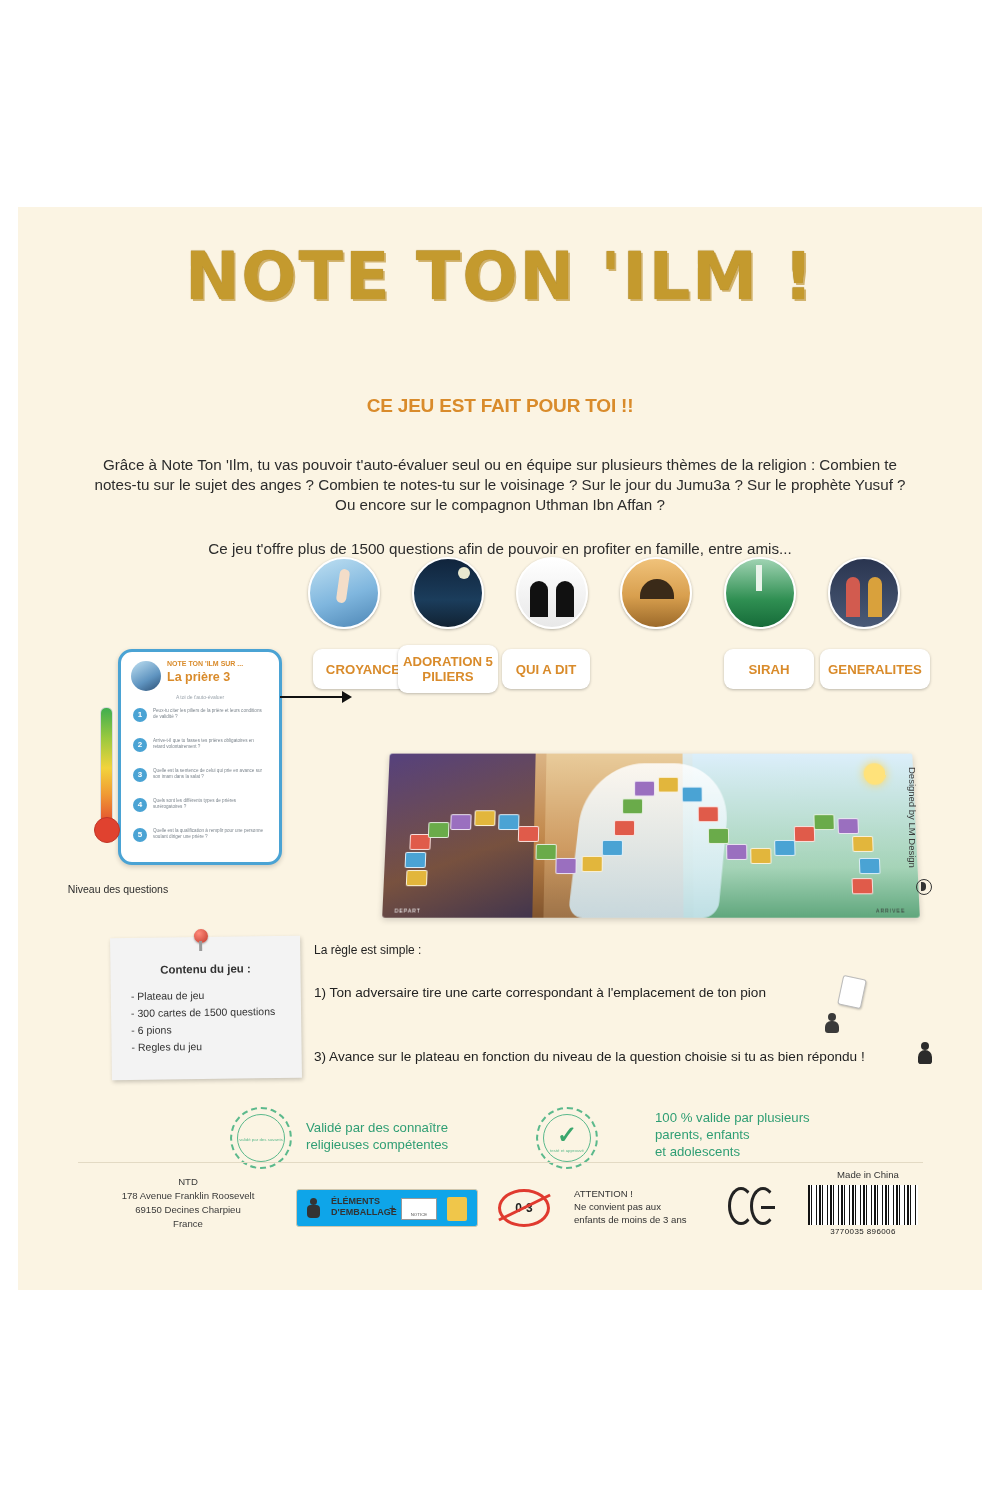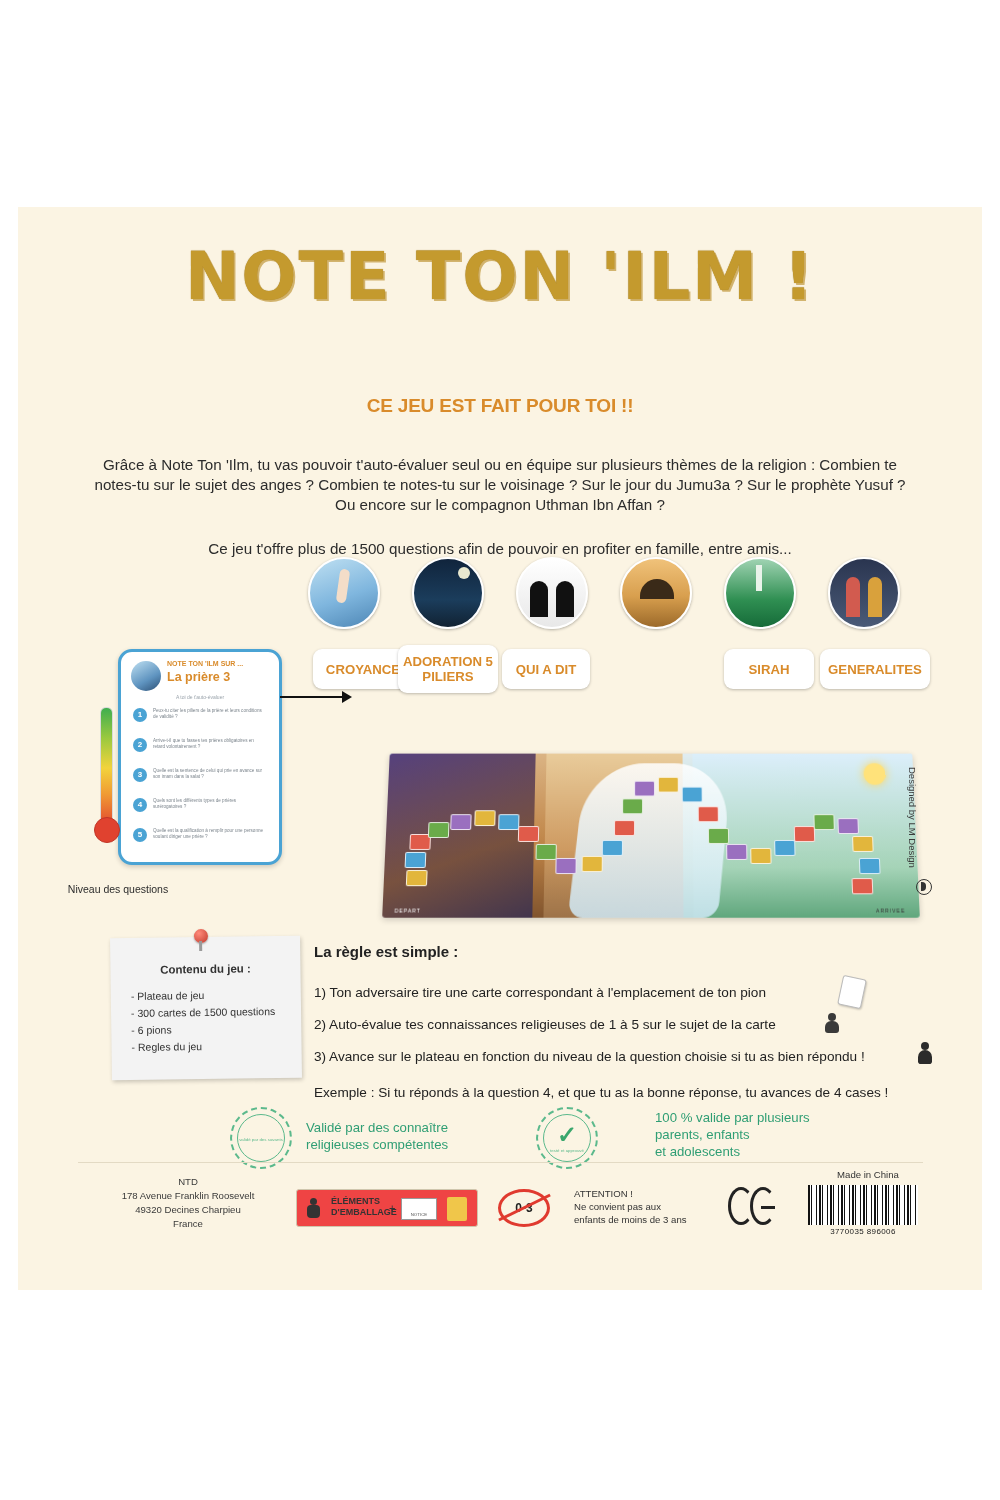--- a/index.html
+++ b/index.html
@@ -268,21 +268,21 @@
     position: absolute; left: 0; top: 26px; width: 190px; text-align: center;
     font-size: 11.5px; color: #333; font-weight: bold;
   }
   .contenu-list {
     position: absolute; left: 20px; top: 50px; width: 170px;
     font-size: 10.5px; color: #333; line-height: 17px;
   }
 
   
   .rule-title {
-    position: absolute; left: 296px; top: 736px; font-size: 15px; font-weight: bold; color: #222;
+    position: absolute; left: 296px; top: 736px; font-size: 12px; font-weight: normal; color: #222;
   }
   .rule {
     position: absolute; left: 296px; width: 620px; font-size: 13.6px; color: #222;
   }
   .rule.r1 { top: 778px; }
   .rule.r2 { top: 810px; }
   .rule.r3 { top: 842px; }
   .rule.ex { top: 878px; }
 
   .icon-card {
@@ -325,21 +325,21 @@
   
   .footer-line {
     position: absolute; left: 60px; top: 955px; width: 845px; height: 1px; background: #e3dac4;
   }
   .addr {
     position: absolute; left: 70px; top: 968px; width: 200px; text-align: center;
     font-size: 9.6px; color: #3a3a3a; line-height: 14px;
   }
   .pack-box {
     position: absolute; left: 278px; top: 982px; width: 180px; height: 36px;
-    border: 1px solid #cfc6ad; border-radius: 3px; background: #ef4444; text-decoration: underline;
+    border: 1px solid #cfc6ad; border-radius: 3px; background: #0ea5e9; text-decoration: underline;
   }
   .pack-txt {
     position: absolute; left: 34px; top: 6px; font-size: 9px; color: #333; font-weight: bold; line-height: 11px;
   }
   .pack-plus { position: absolute; left: 92px; top: 12px; font-size: 11px; color:#333;}
   .pack-notice { position: absolute; left: 104px; top: 8px; width: 36px; height: 22px; border:1px solid #999; background:#fff; font-size:4.4px; color:#555; text-align:center; padding-top:13px; box-sizing:border-box;}
   .pack-bin { position:absolute; left: 150px; top: 7px; width: 20px; height: 24px; background:#f0c64a; border-radius:2px; }
   .pack-man { position:absolute; left: 8px; top: 8px; width: 18px; height: 22px;}
   .pack-man .mh{position:absolute; left:5px; top:0; width:7px; height:7px; border-radius:50%; background:#333;}
   .pack-man .mb{position:absolute; left:2px; top:7px; width:13px; height:13px; background:#333; border-radius:4px;}
@@ -507,23 +507,21 @@
       <div class="contenu-list">
         <div>- Plateau de jeu</div>
         <div>- 300 cartes de 1500 questions</div>
         <div>- 6 pions</div>
         <div>- Regles du jeu</div>
       </div>
     </div>
 
     <div class="rule-title">La règle est simple :</div>
     <div class="rule r1">1) Ton adversaire tire une carte correspondant à l'emplacement de ton pion</div>
-    <div class="rule r2">2) Auto-évalue tes connaissances religieuses de 1 à 5 sur le sujet de la carte</div>
     <div class="rule r3">3) Avance sur le plateau en fonction du niveau de la question choisie si tu as bien répondu !</div>
-    <div class="rule ex">Exemple : Si tu réponds à la question 4, et que tu as la bonne réponse, tu avances de 4 cases !</div>
 
     <div class="icon-card"></div>
     <div class="icon-person">
         <span class="h"></span>
         <span class="b"></span>
       </div>
     <div class="icon-pawn">
         <span class="ph"></span>
         <span class="pb"></span>
       </div>
@@ -552,21 +550,21 @@
       <div>100 % valide par plusieurs</div>
       <div>parents, enfants</div>
       <div>et adolescents</div>
     </div>
 
     <div class="footer-line"></div>
 
     <div class="addr">
       <div>NTD</div>
       <div>178 Avenue Franklin Roosevelt</div>
-      <div>49320 Decines Charpieu</div>
+      <div>69150 Decines Charpieu</div>
       <div>France</div>
     </div>
 
     <div class="pack-box">
       <div class="pack-man">
           <span class="mh"></span>
           <span class="mb"></span>
         </div>
       <div class="pack-txt">
         <div>ÉLÉMENTS</div>

